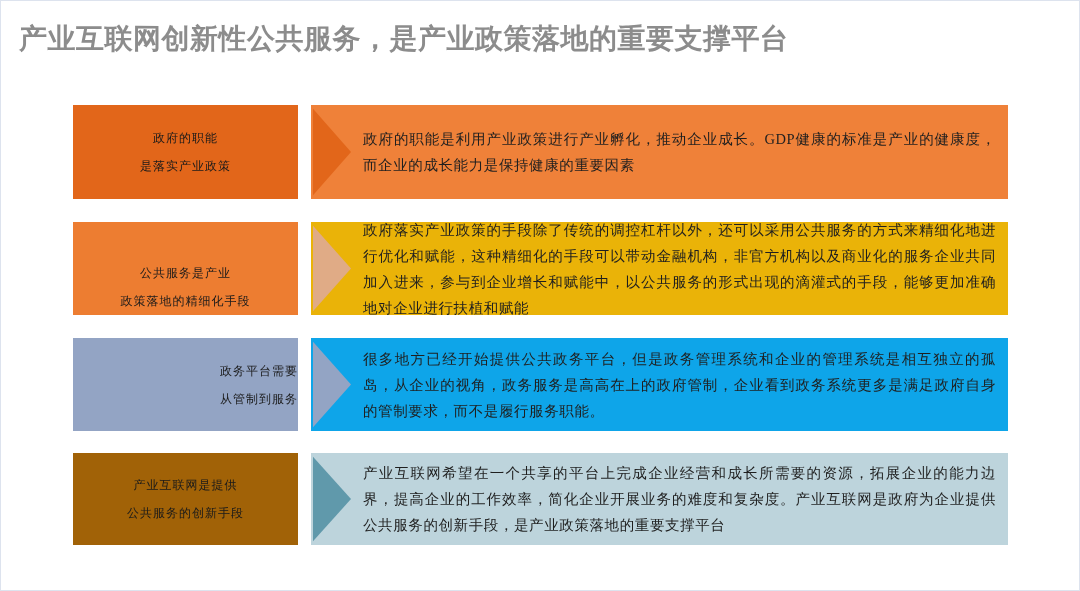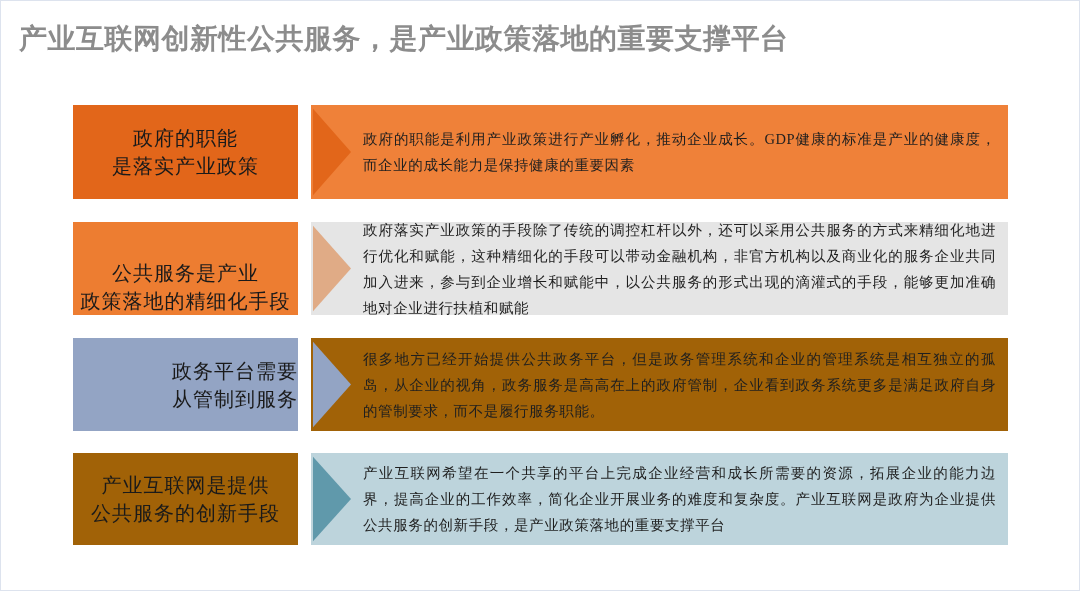--- a/index.html
+++ b/index.html
@@ -51,21 +51,21 @@
     left: 0;
     top: 0;
     width: 225px;
     height: 100%;
     box-sizing: border-box;
     display: flex;
     align-items: center;
     justify-content: center;
     text-align: center;
     font-family: "Liberation Serif", "DejaVu Serif", serif;
-    font-size: 20px;
+    font-size: 12px;
     line-height: 28px;
     color: #1a1a1a;
     letter-spacing: 1px;
     white-space: pre-line;
   }
   .row-body {
     position: absolute;
     left: 238px;
     top: 0;
     width: 697px;
@@ -119,35 +119,35 @@
             </svg>
           </div>
           <div class="row-text">
             <span>政府的职能是利用产业政策进行产业孵化，推动企业成长。GDP健康的标准是产业的健康度，而企业的成长能力是保持健康的重要因素</span>
           </div>
         </div>
       </div>
       <div class="row" style="top: 221px; height: 93px;">
         <div class="row-label" style="background: rgb(237, 125, 49); align-items: flex-end;"><div>公共服务是产业
 政策落地的精细化手段</div></div>
-        <div class="row-body" style="background: #e5e5e5;">
+        <div class="row-body" style="background: #eab308;">
           <div class="row-arrow">
             <svg viewBox="0 0 42 100" preserveAspectRatio="none">
               <polygon points="2,4 40,50 2,96" fill="#e0ab86"></polygon>
             </svg>
           </div>
           <div class="row-text">
             <span>政府落实产业政策的手段除了传统的调控杠杆以外，还可以采用公共服务的方式来精细化地进行优化和赋能，这种精细化的手段可以带动金融机构，非官方机构以及商业化的服务企业共同加入进来，参与到企业增长和赋能中，以公共服务的形式出现的滴灌式的手段，能够更加准确地对企业进行扶植和赋能</span>
           </div>
         </div>
       </div>
       <div class="row" style="top: 337px; height: 93px;">
         <div class="row-label" style="background: rgb(147, 164, 196); justify-content: flex-end;"><div>政务平台需要
 从管制到服务</div></div>
-        <div class="row-body" style="background: #a16207;">
+        <div class="row-body" style="background: #0ea5e9;">
           <div class="row-arrow">
             <svg viewBox="0 0 42 100" preserveAspectRatio="none">
               <polygon points="2,4 40,50 2,96" fill="#93a4c4"></polygon>
             </svg>
           </div>
           <div class="row-text">
             <span>很多地方已经开始提供公共政务平台，但是政务管理系统和企业的管理系统是相互独立的孤岛，从企业的视角，政务服务是高高在上的政府管制，企业看到政务系统更多是满足政府自身的管制要求，而不是履行服务职能。</span>
           </div>
         </div>
       </div>

